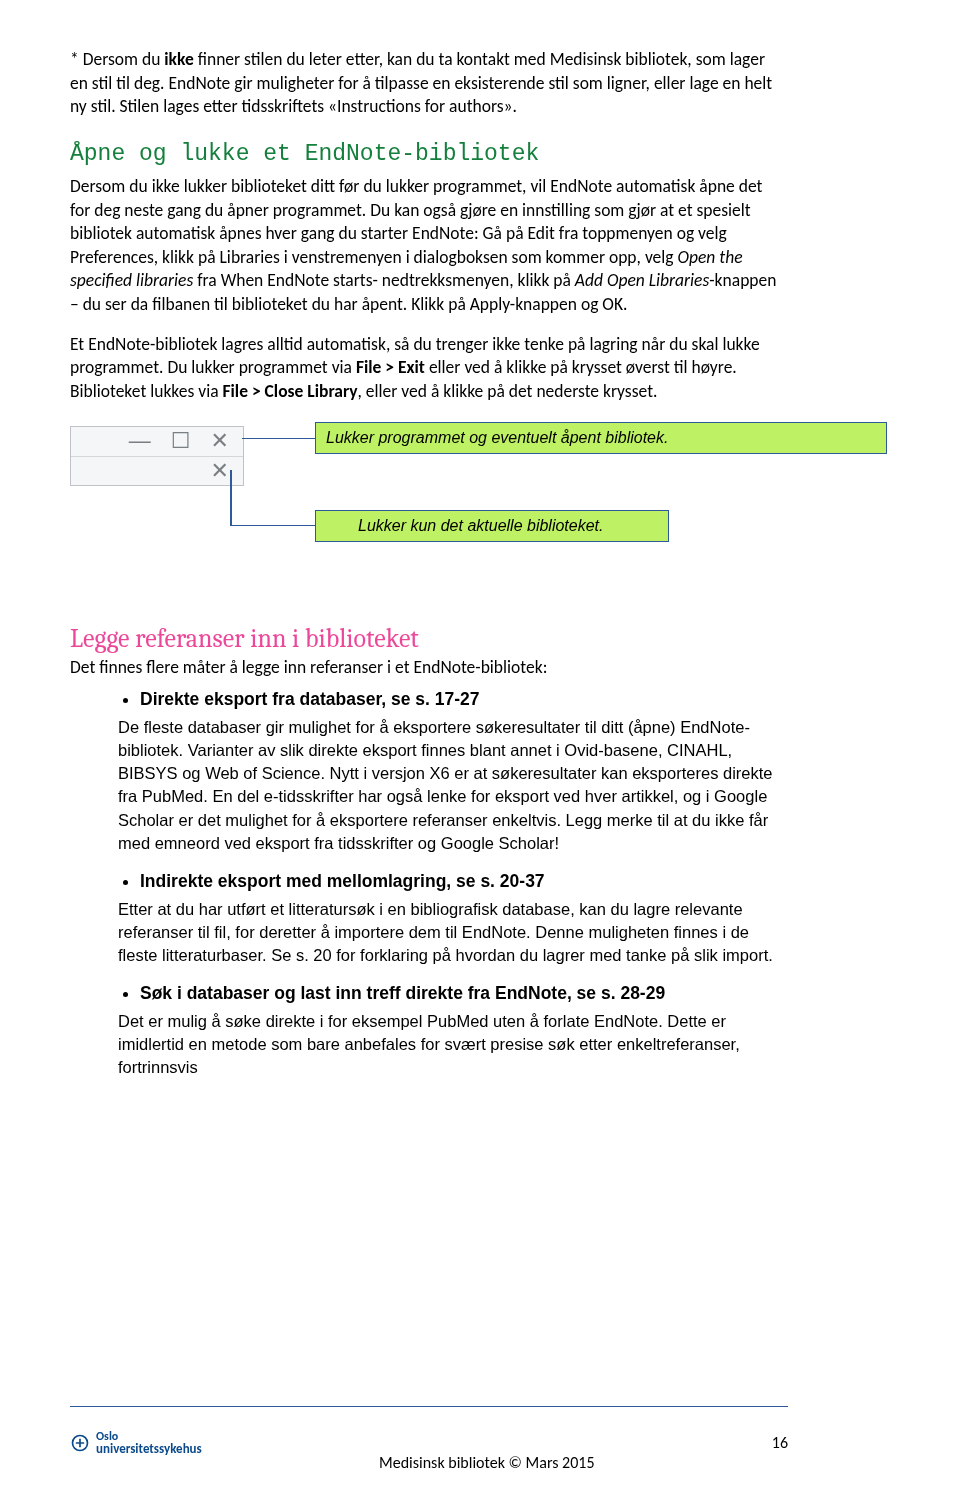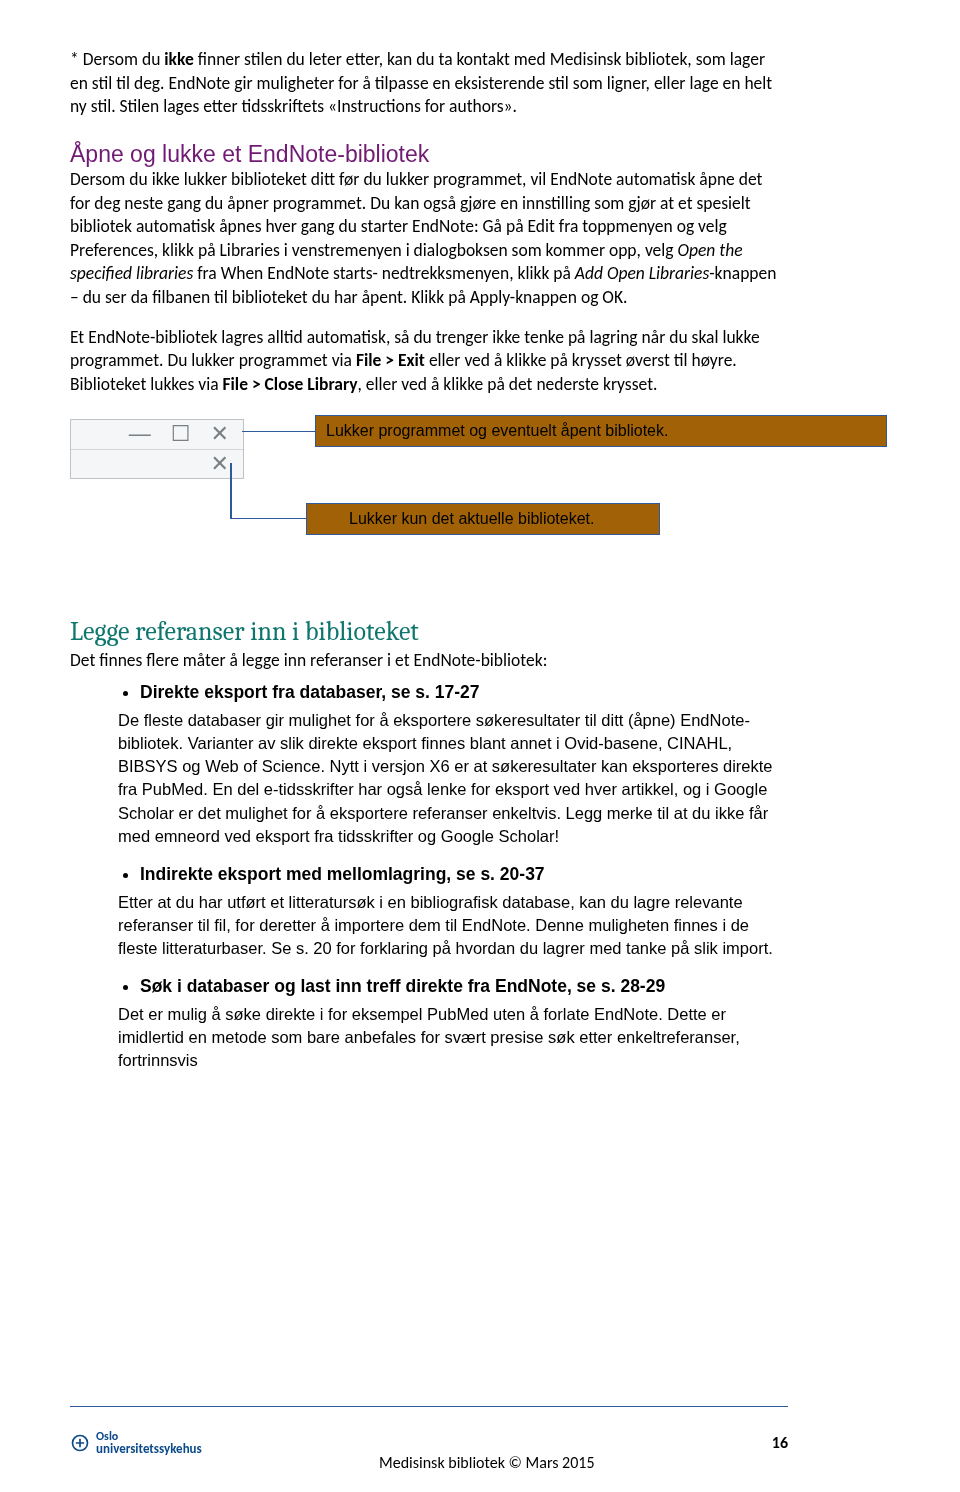--- a/index.html
+++ b/index.html
@@ -17,29 +17,29 @@
     min-height: 1492px;
     position: relative;
   }
   .para {
     font-size: 17.5px;
     line-height: 1.35;
     margin: 0 0 16px 0;
     color: #000;
   }
   .h2-blue {
-    font-family: Liberation Sans, sans-serif;
-    color: #701a75;
+    font-family: Liberation Mono, monospace;
+    color: #15803d;
     font-size: 23px;
     font-weight: 400;
-    margin: 22px 0 0 0;
+    margin: 22px 0 8px 0;
   }
   .h2-blue-big {
     font-family: Cambria, "Times New Roman", serif;
-    color: #0f766e;
+    color: #ec4899;
     font-size: 26px;
     font-weight: 400;
     margin: 34px 0 2px 0;
   }
   .b { font-weight: 700; }
   .i { font-style: italic; }
 
   
   .figblock {
     position: relative;
@@ -72,27 +72,28 @@
   .winctrls-row2 {
     display: flex;
     height: 28px;
     align-items: center;
     justify-content: flex-end;
     padding-right: 14px;
   }
   .callout {
     position: absolute;
     border: 1.5px solid #2e5a9c;
-    background: #a16207;
+    background: #bef264;
     font-family: Arial, sans-serif;
     font-size: 16px;
     padding: 6px 10px;
+    font-style: italic;
   }
   .callout1 { top: 2px; left: 245px; width: 550px; }
-  .callout2 { top: 90px; left: 236px; width: 300px; padding-left: 42px; }
+  .callout2 { top: 90px; left: 245px; width: 300px; padding-left: 42px; }
   .connector {
     position: absolute;
     background: #2e5a9c;
     height: 1.5px;
   }
   .conn-a { top: 18px;  left: 172px; width: 73px; }
   .conn-b { top: 105px; left: 160px; width: 85px; }
   .conn-b-v { position:absolute; background:#2e5a9c; width:1.5px; top:50px; left:160px; height:56px; }
   
   .sub {
@@ -140,21 +141,21 @@
     font-size: 12px;
   }
   .logo-glyph {
     width: 20px; height: 20px;
     display:flex;align-items:center;justify-content:center;
   }
   .logo-text { line-height: 1; }
   .logo-text .line1 { color:#0b4a8a; font-weight:700; }
   .logo-text .line2 { color:#0b4a8a; font-weight:700; font-size:13px; }
   .foot-center { font-weight:400;margin-top:40px; }
-  .foot-page { font-weight:700;text-align:center; }
+  .foot-page { font-weight:400;text-align:center; }
 </style>
 </head>
 <body>
 
 <div class="page">
 
   <p class="para">
     <span>* Dersom du </span><span class="b">ikke</span><span> finner stilen du leter etter, kan du ta kontakt med Medisinsk bibliotek, som lager en stil til deg. EndNote gir muligheter for å tilpasse en eksisterende stil som ligner, eller lage en helt ny stil. Stilen lages etter tidsskriftets «Instructions for authors».</span>
   </p>
 

